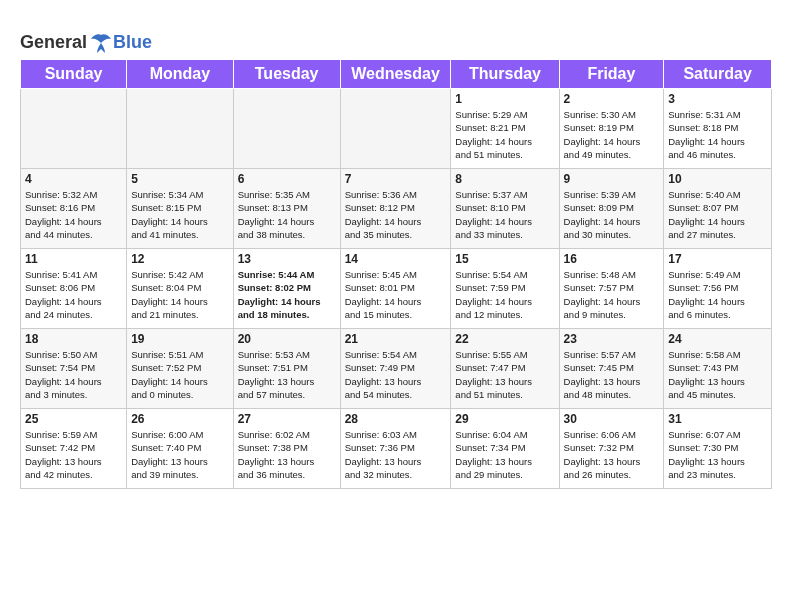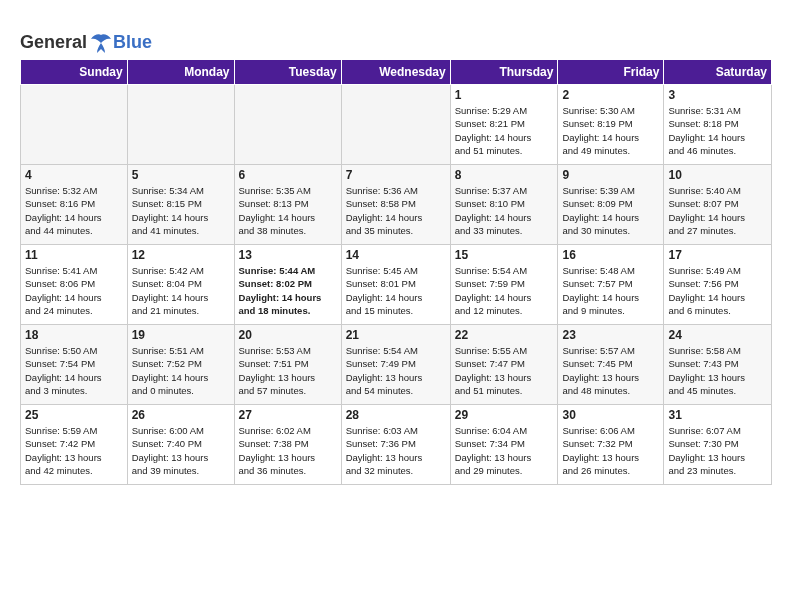--- a/index.html
+++ b/index.html
@@ -52,26 +52,26 @@
     .location-title {
       font-size: 15px;
       color: #444;
     }
     table {
       width: 100%;
       border-collapse: collapse;
       margin-top: 6px;
     }
     th {
-      background-color: #4c1d95;
+      background-color: #8b5cf6;
       color: #fff;
-      font-size: 12px;
+      font-size: 16px;
       font-weight: bold;
       padding: 5px 4px;
-      text-align: right;
+      text-align: center;
       border: 1px solid #fff;
     }
     td {
       vertical-align: top;
       border: 1px solid #ccc;
       padding: 3px 4px;
       font-size: 9.5px;
       color: #222;
       background: #fff;
       width: 113px;
@@ -171,21 +171,21 @@
           <td>
             <span class="day-number">6</span>
             <div class="day-info" style="white-space: pre-line;">Sunrise: 5:35 AM
 Sunset: 8:13 PM
 Daylight: 14 hours
 and 38 minutes.</div>
           </td>
           <td>
             <span class="day-number">7</span>
             <div class="day-info" style="white-space: pre-line;">Sunrise: 5:36 AM
-Sunset: 8:58 PM
+Sunset: 8:12 PM
 Daylight: 14 hours
 and 35 minutes.</div>
           </td>
           <td>
             <span class="day-number">8</span>
             <div class="day-info" style="white-space: pre-line;">Sunrise: 5:37 AM
 Sunset: 8:10 PM
 Daylight: 14 hours
 and 33 minutes.</div>
           </td>

